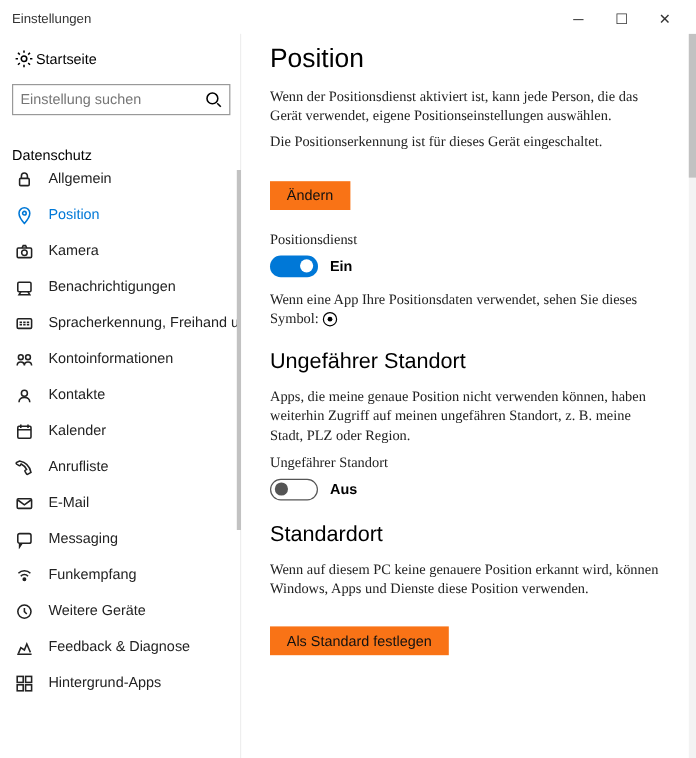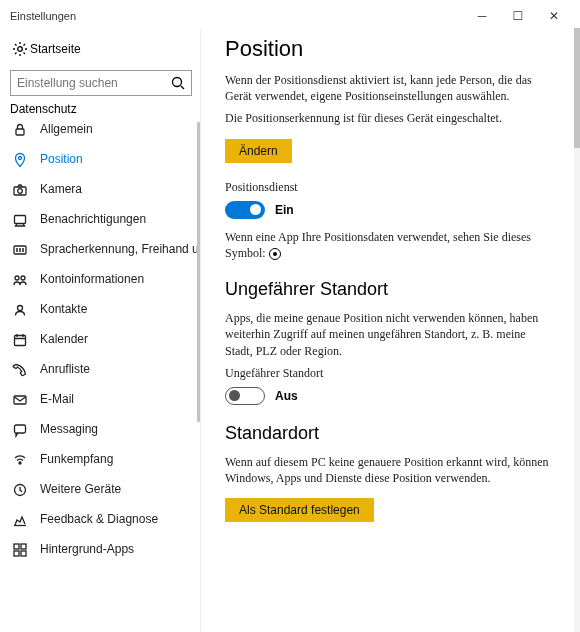--- a/index.html
+++ b/index.html
@@ -20,21 +20,21 @@
     align-items: center;
     padding: 4px 8px 0 10px;
     font-size: 11px;
     color: #333;
   }
   .titlebar .spacer { flex: 1; }
   .winbtn { width: 36px; text-align: center; font-size: 12px; font-family: sans-serif; }
   .main { flex: 1; display: flex; overflow: hidden; }
   .sidebar { width: 200px; display: flex; flex-direction: column; padding: 6px 0 0 8px; }
   .home-row { display: flex; align-items: center; gap: 2px; height: 30px; padding-left: 4px; }
-  .search-wrap { margin: 6px 8px 4px 2px; }
+  .search-wrap { margin: 6px 8px 24px 2px; }
   .search {
     width: 100%; height: 26px;
     border: 1px solid #999;
     padding: 0 26px 0 6px;
     font-size: 12px;
     color: #666;
     background: #fff;
   }
   .search-box { position: relative; }
   .search-ic { position: absolute; right: 6px; top: 5px; }
@@ -51,22 +51,22 @@
   .ic { width: 16px; height: 16px; display: inline-flex; align-items: center; justify-content: center; flex-shrink: 0; }
   .ic svg { width: 16px; height: 16px; stroke: currentColor; fill: none; stroke-width: 1.3; }
   .content-wrap { flex: 1; position: relative; overflow: hidden; border-left: 1px solid #eee; }
   .content-scroll { position: absolute; top: 0; left: 0; right: 6px; bottom: 0; overflow-y: hidden; padding: 8px 24px 0 24px; }
   .vbar { position: absolute; right: 0; top: 0; bottom: 0; width: 6px; background: #f3f3f3; }
   .vbar .thumb { position: absolute; left: 0; width: 6px; background: #c2c2c2; top: 0; height: 120px; }
   h1 { font-size: 22px; font-weight: 400; margin-bottom: 10px; }
   h2 { font-size: 18px; font-weight: 400; margin: 18px 0 10px; }
   p { font-size: 12px; line-height: 1.35; margin: 6px 0; color: #222; font-family: Liberation Serif, serif; }
   .btn {
-    display: inline-block; background: #eab308; border: none;
-    padding: 5px 14px; font-size: 12px; margin: 6px 0 10px;
+    display: inline-block; background: #f97316; border: none;
+    padding: 5px 14px; font-size: 12px; margin: 18px 0 10px;
     color: #111;
   }
   .toggle-row { margin: 4px 0 10px; display: flex; align-items: center; gap: 10px; font-weight: bold; }
   .toggle { width: 40px; height: 18px; border-radius: 9px; position: relative; }
   .toggle.on { background: #0078d7; }
   .toggle.off { background: #fff; border: 1.5px solid #555; }
   .knob { position: absolute; width: 11px; height: 11px; border-radius: 50%; top: 3.5px; }
   .toggle.on .knob { background: #fff; right: 4px; }
   .toggle.off .knob { background: #555; left: 3px; top: 2px; }
   .inline-target { display:inline-block; width:12px; height:12px; border:1.5px solid #000; border-radius:50%; position:relative; vertical-align:middle; }

